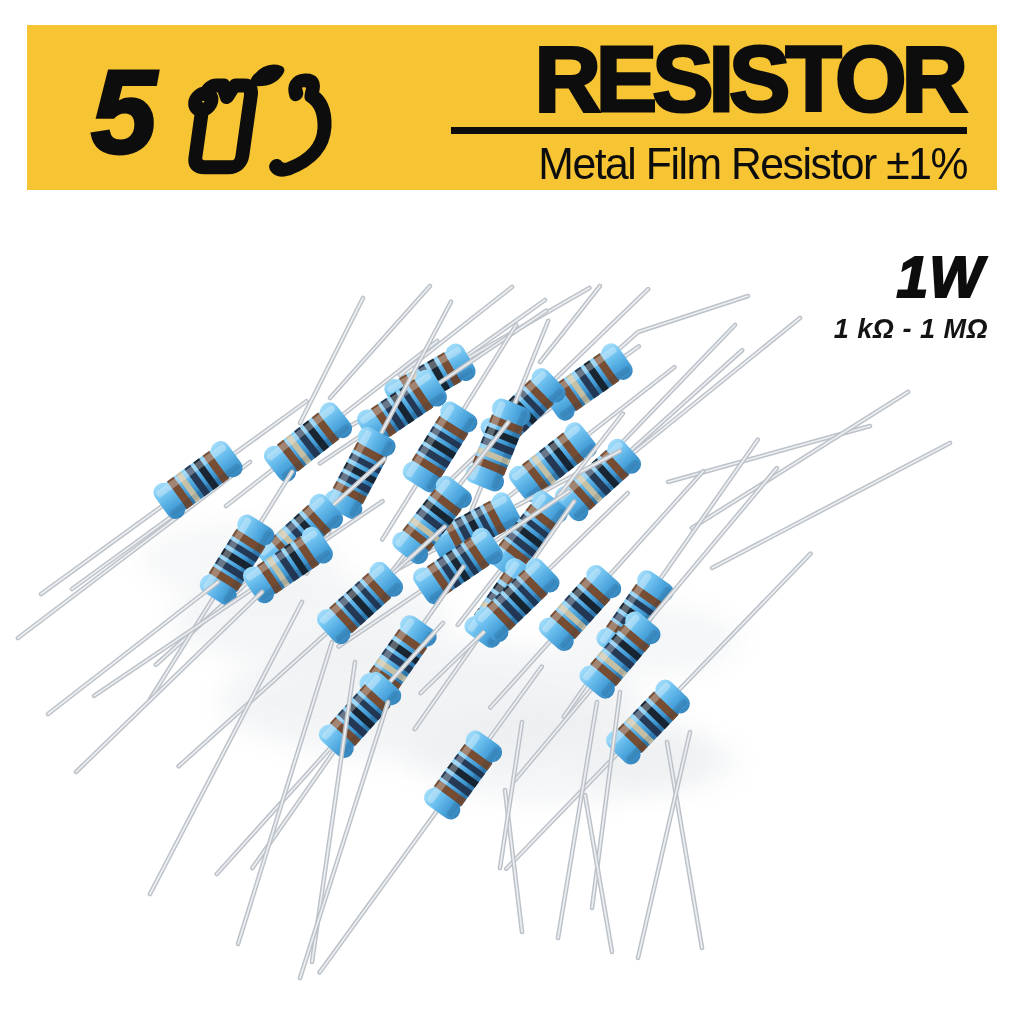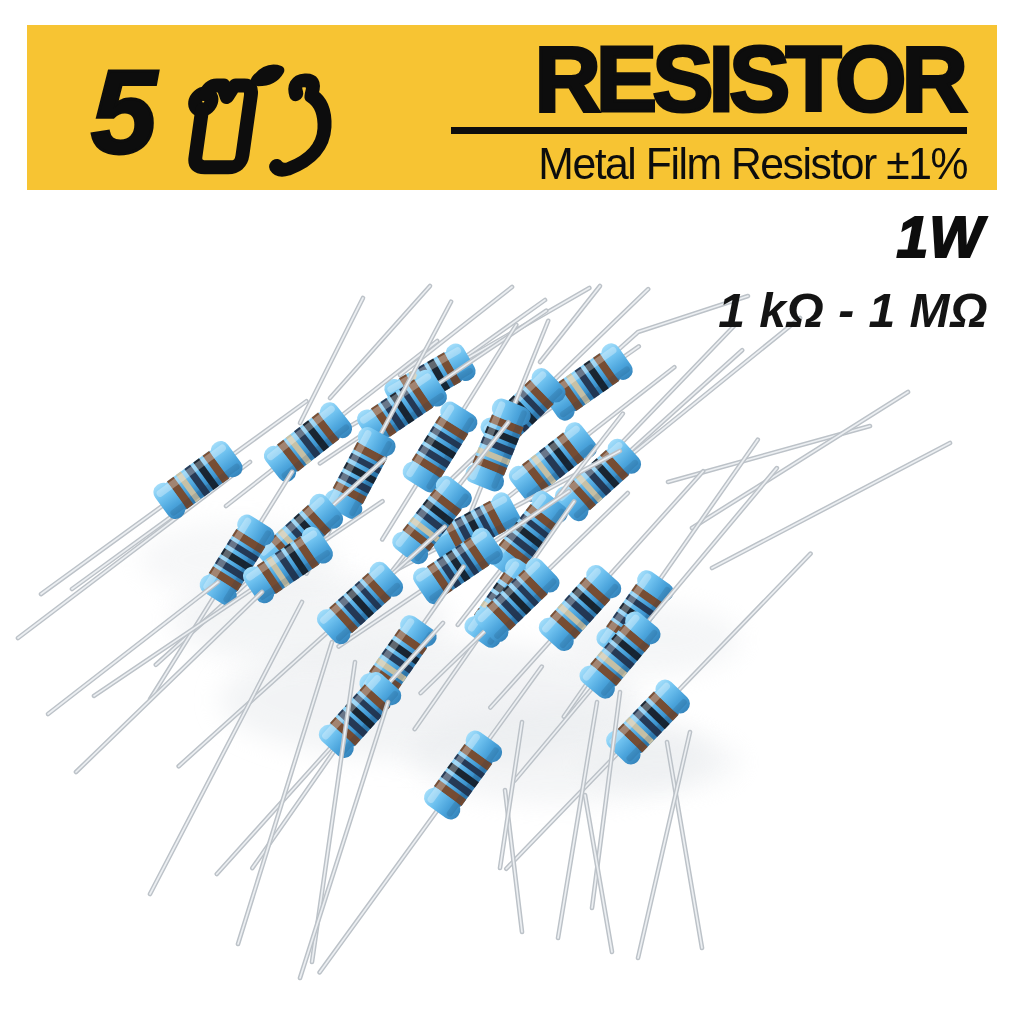--- a/index.html
+++ b/index.html
@@ -23,27 +23,27 @@
   .title{
     font-size:92px;font-weight:700;line-height:1.02;
     letter-spacing:-5px;-webkit-text-stroke:3px #0d0d0d;padding-right:4px;
     white-space:nowrap;
   }
   .title-underline{height:7px;background:#0d0d0d;width:516px;margin:0 0 0 auto;}
   .subtitle{
     font-size:44px;font-weight:500;letter-spacing:-1.5px;margin-top:5px;
     transform:scaleX(.97);transform-origin:100% 50%;white-space:nowrap;
   }
-  .spec{position:absolute;z-index:2;white-space:nowrap;}
+  .spec{position:absolute;z-index:2;white-space:nowrap;margin-top:40px;}
   .spec-power{
     right:40px;top:204px;font-size:57px;font-weight:700;font-style:italic;
     -webkit-text-stroke:2px #0d0d0d;letter-spacing:1px;
   }
   .spec-range{
-    right:36px;top:283px;font-size:48px;font-weight:700;font-style:italic;
+    right:36px;top:274px;font-size:27px;font-weight:700;font-style:italic;
     letter-spacing:.5px;color:#141414;
   }
 </style>
 </head>
 <body>
 
 <div>
 
   <svg class="pile-svg" viewBox="0 0 1024 1024">
     <g>

